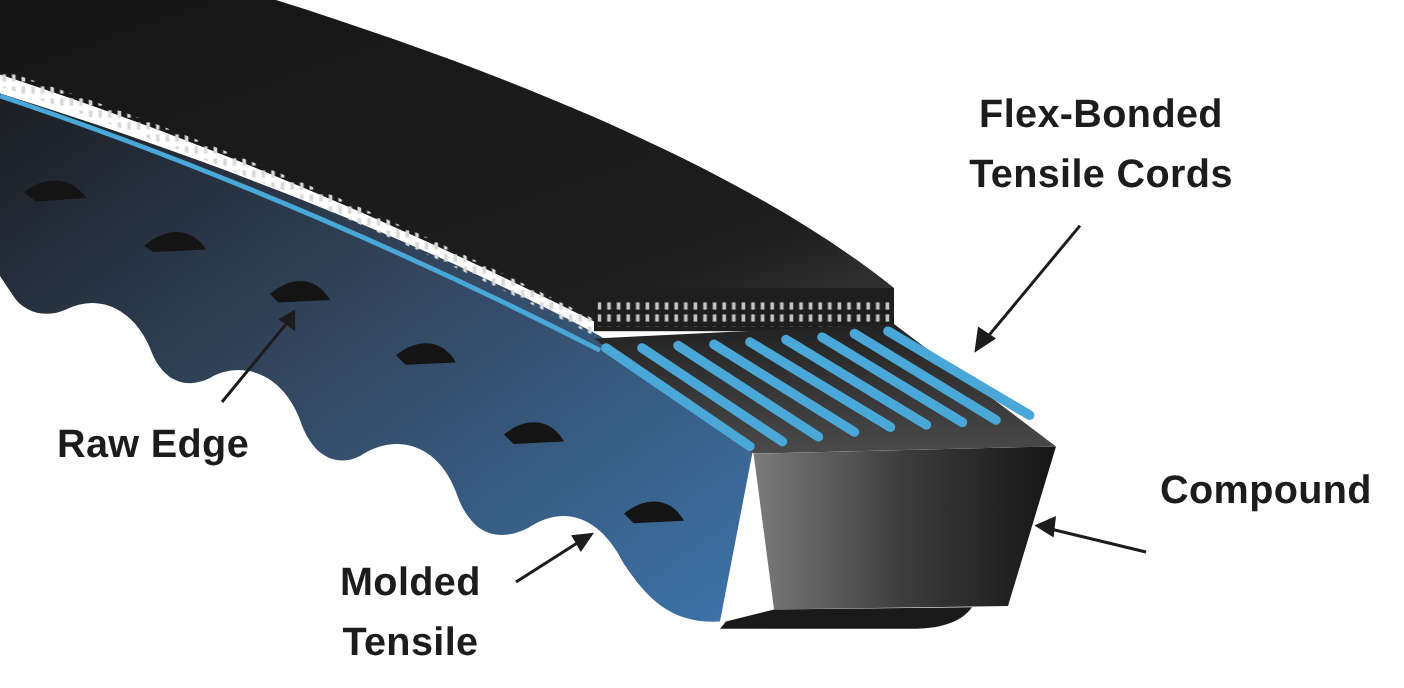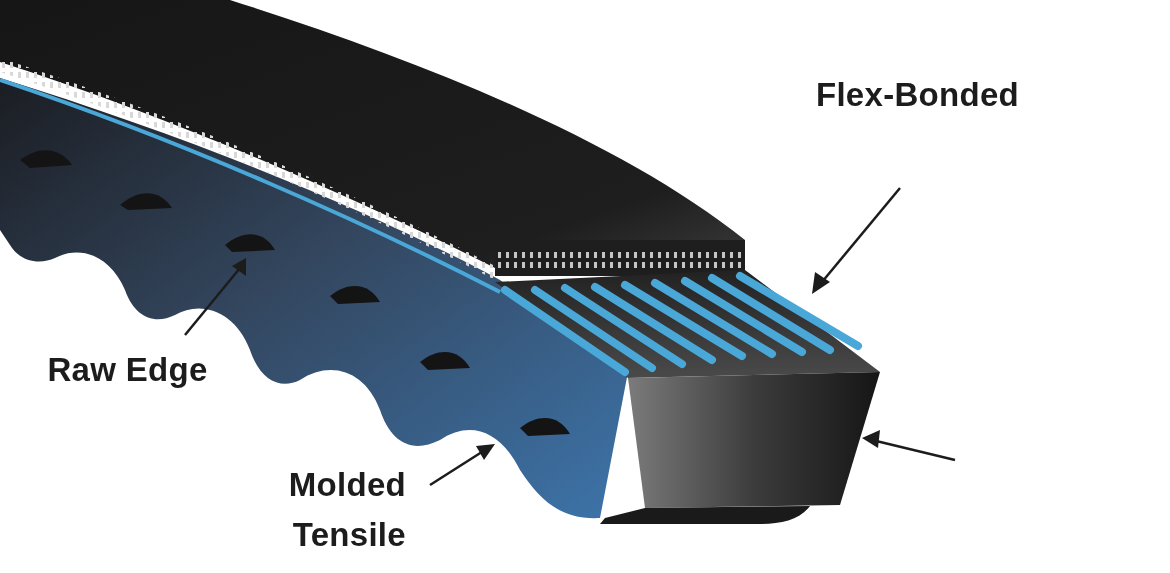--- a/index.html
+++ b/index.html
@@ -100,26 +100,28 @@
       <line x1="430" y1="485" x2="485" y2="450"></line>
       <polygon points="495,444 476,446 484,460" stroke="none"></polygon>
 
       <line x1="955" y1="460" x2="872" y2="440"></line>
       <polygon points="862,438 880,430 878,448" stroke="none"></polygon>
     </g>
   </svg>
 
   <div class="label" style="left:800px; top:70px; width:235px;">
     <span>Flex-Bonded</span>
+    <span>Tensile Cords</span>
   </div>
 
   <div class="label" style="left:10px; top:345px; width:235px;">
     <span>Raw Edge</span>
   </div>
 
-  <div class="label" style="left:246px; top:460px; width:160px;text-align:right;">
+  <div class="label" style="left:262px; top:460px; width:160px;">
     <span>Molded</span>
     <span>Tensile</span>
   </div>
 
   <div class="label" style="left:955px; top:383px; width:200px;">
+    <span>Compound</span>
   </div>
 </div>
 
 </body></html>

